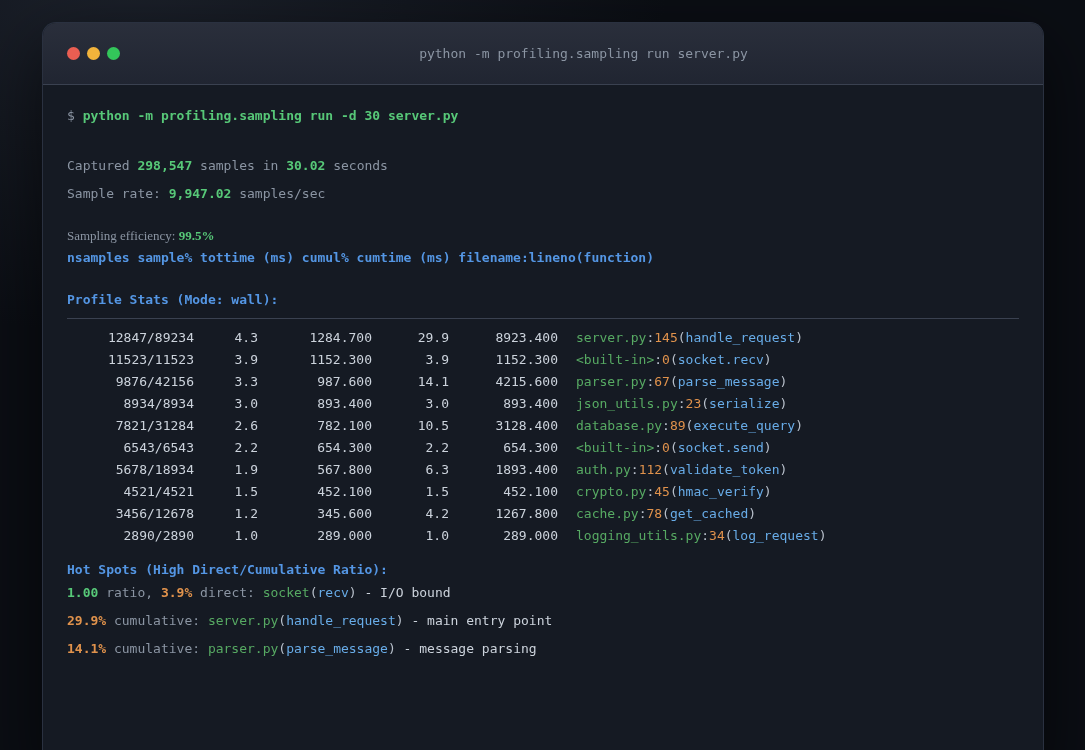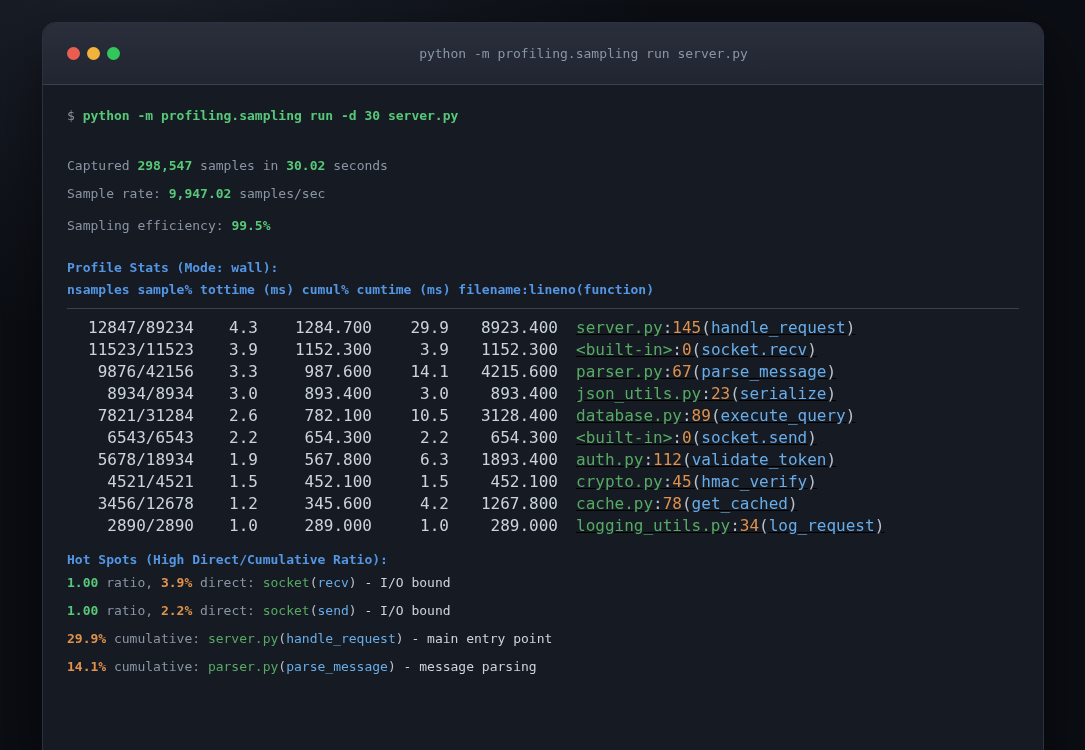--- a/index.html
+++ b/index.html
@@ -28,26 +28,26 @@
   .file{color:var(--green-file,#57aa63);}
   .orange{color:var(--orange,#e0924c);}
   .lineno{color:var(--orange,#e0924c);}
   .func{color:var(--blue-function,#68ace8);}
   .punct{color:var(--punct,#b9c1cc);}
   .heading{color:var(--blue-heading,#5496e4);font-weight:bold;}
   .bold{font-weight:bold;}
   .l-prompt{margin-top:22px;}
   .l-captured{margin-top:32px;}
   .l-rate{margin-top:10px;}
-  .l-eff{margin-top:14px;}
+  .l-eff{margin-top:24px;font-family:Liberation Serif, serif;}
   .l-pheading{margin-top:24px;}
   .l-cols{margin-top:4px;}
   .tdivider{margin-top:9px;height:1px;background:var(--divider,#3a4150);}
   .table{margin-top:8px;}
-  .trow{font-size:16px;line-height:22px;white-space:pre;text-decoration:underline;}
+  .trow{font-size:13px;line-height:22px;white-space:pre;}
   .trow .num{display:inline-block;text-align:right;}
   .w0{width:127px;} .w1{width:64px;} .w2{width:114px;} .w3{width:77px;} .w4{width:109px;}
   .fnref{padding-left:18px;}
   .l-summary{margin-top:30px;}
   .l-hs-heading{margin-top:14px;}
   .slist{margin-top:0;}
   .sline{font-size:13px;line-height:28px;white-space:pre;}
   .l-orch-heading{margin-top:14px;}
 </style>
 </head>
@@ -65,41 +65,40 @@
     </div>
     <div class="content">
       <div class="line l-prompt"><span class="muted">$</span> <span class="green-val bold">python -m profiling.sampling run -d 30 server.py</span></div>
 
       <div class="line l-captured"><span class="muted">Captured</span> <span class="green-val bold">298,547</span> <span class="muted">samples in</span> <span class="green-val bold">30.02</span> <span class="muted">seconds</span></div>
 
       <div class="line l-rate"><span class="muted">Sample rate:</span> <span class="green-val bold">9,947.02</span> <span class="muted">samples/sec</span></div>
 
       <div class="line l-eff"><span class="muted">Sampling efficiency:</span> <span class="green-val bold">99.5%</span></div>
 
+      <div class="line l-cols heading">nsamples sample% tottime (ms) cumul% cumtime (ms) filename:lineno(function)</div>
       <div class="line l-pheading heading">Profile Stats (Mode: wall):</div>
-      <div class="line l-cols heading">nsamples sample% tottime (ms) cumul% cumtime (ms) filename:lineno(function)</div>
       <div class="tdivider"></div>
 
       <div class="table">
           <div class="trow"><span class="num w0">12847/89234</span><span class="num w1">4.3</span><span class="num w2">1284.700</span><span class="num w3">29.9</span><span class="num w4">8923.400</span><span class="fnref"><span class="file">server.py</span><span class="punct">:</span><span class="lineno">145</span><span class="punct">(</span><span class="func">handle_request</span><span class="punct">)</span></span></div>
           <div class="trow"><span class="num w0">11523/11523</span><span class="num w1">3.9</span><span class="num w2">1152.300</span><span class="num w3">3.9</span><span class="num w4">1152.300</span><span class="fnref"><span class="file">&lt;built-in&gt;</span><span class="punct">:</span><span class="lineno">0</span><span class="punct">(</span><span class="func">socket.recv</span><span class="punct">)</span></span></div>
           <div class="trow"><span class="num w0">9876/42156</span><span class="num w1">3.3</span><span class="num w2">987.600</span><span class="num w3">14.1</span><span class="num w4">4215.600</span><span class="fnref"><span class="file">parser.py</span><span class="punct">:</span><span class="lineno">67</span><span class="punct">(</span><span class="func">parse_message</span><span class="punct">)</span></span></div>
           <div class="trow"><span class="num w0">8934/8934</span><span class="num w1">3.0</span><span class="num w2">893.400</span><span class="num w3">3.0</span><span class="num w4">893.400</span><span class="fnref"><span class="file">json_utils.py</span><span class="punct">:</span><span class="lineno">23</span><span class="punct">(</span><span class="func">serialize</span><span class="punct">)</span></span></div>
           <div class="trow"><span class="num w0">7821/31284</span><span class="num w1">2.6</span><span class="num w2">782.100</span><span class="num w3">10.5</span><span class="num w4">3128.400</span><span class="fnref"><span class="file">database.py</span><span class="punct">:</span><span class="lineno">89</span><span class="punct">(</span><span class="func">execute_query</span><span class="punct">)</span></span></div>
           <div class="trow"><span class="num w0">6543/6543</span><span class="num w1">2.2</span><span class="num w2">654.300</span><span class="num w3">2.2</span><span class="num w4">654.300</span><span class="fnref"><span class="file">&lt;built-in&gt;</span><span class="punct">:</span><span class="lineno">0</span><span class="punct">(</span><span class="func">socket.send</span><span class="punct">)</span></span></div>
           <div class="trow"><span class="num w0">5678/18934</span><span class="num w1">1.9</span><span class="num w2">567.800</span><span class="num w3">6.3</span><span class="num w4">1893.400</span><span class="fnref"><span class="file">auth.py</span><span class="punct">:</span><span class="lineno">112</span><span class="punct">(</span><span class="func">validate_token</span><span class="punct">)</span></span></div>
           <div class="trow"><span class="num w0">4521/4521</span><span class="num w1">1.5</span><span class="num w2">452.100</span><span class="num w3">1.5</span><span class="num w4">452.100</span><span class="fnref"><span class="file">crypto.py</span><span class="punct">:</span><span class="lineno">45</span><span class="punct">(</span><span class="func">hmac_verify</span><span class="punct">)</span></span></div>
           <div class="trow"><span class="num w0">3456/12678</span><span class="num w1">1.2</span><span class="num w2">345.600</span><span class="num w3">4.2</span><span class="num w4">1267.800</span><span class="fnref"><span class="file">cache.py</span><span class="punct">:</span><span class="lineno">78</span><span class="punct">(</span><span class="func">get_cached</span><span class="punct">)</span></span></div>
           <div class="trow"><span class="num w0">2890/2890</span><span class="num w1">1.0</span><span class="num w2">289.000</span><span class="num w3">1.0</span><span class="num w4">289.000</span><span class="fnref"><span class="file">logging_utils.py</span><span class="punct">:</span><span class="lineno">34</span><span class="punct">(</span><span class="func">log_request</span><span class="punct">)</span></span></div>
         </div>
 
       <div class="line l-hs-heading heading">Hot Spots (High Direct/Cumulative Ratio):</div>
       <div class="slist">
           <div class="sline"><span class="green-val bold">1.00</span> <span class="muted">ratio,</span> <span class="orange bold">3.9%</span> <span class="muted">direct:</span> <span class=""><span class="file">socket</span><span class="punct">(</span><span class="func">recv</span><span class="punct">)</span></span> <span class="bright">- I/O bound</span></div>
-          <div class="sline"><span class="green-val bold">1.00</span> <span class="muted">ratio,</span> <span class="orange bold">2.2%</span> <span class="muted">direct:</span> <span class=""><span class="file">socket</span><span class="punct">(</span><span class="func">send</span><span class="punct">)</span></span> <span class="bright">- I/O bound</span></div>
         </div>
 
       <div class="slist">
           <div class="sline"><span class="orange bold">29.9%</span> <span class="muted">cumulative:</span> <span class=""><span class="file">server.py</span><span class="punct">(</span><span class="func">handle_request</span><span class="punct">)</span></span> <span class="bright">- main entry point</span></div>
           <div class="sline"><span class="orange bold">14.1%</span> <span class="muted">cumulative:</span> <span class=""><span class="file">parser.py</span><span class="punct">(</span><span class="func">parse_message</span><span class="punct">)</span></span> <span class="bright">- message parsing</span></div>
         </div>
     </div>
   </div>
 </div>
 

